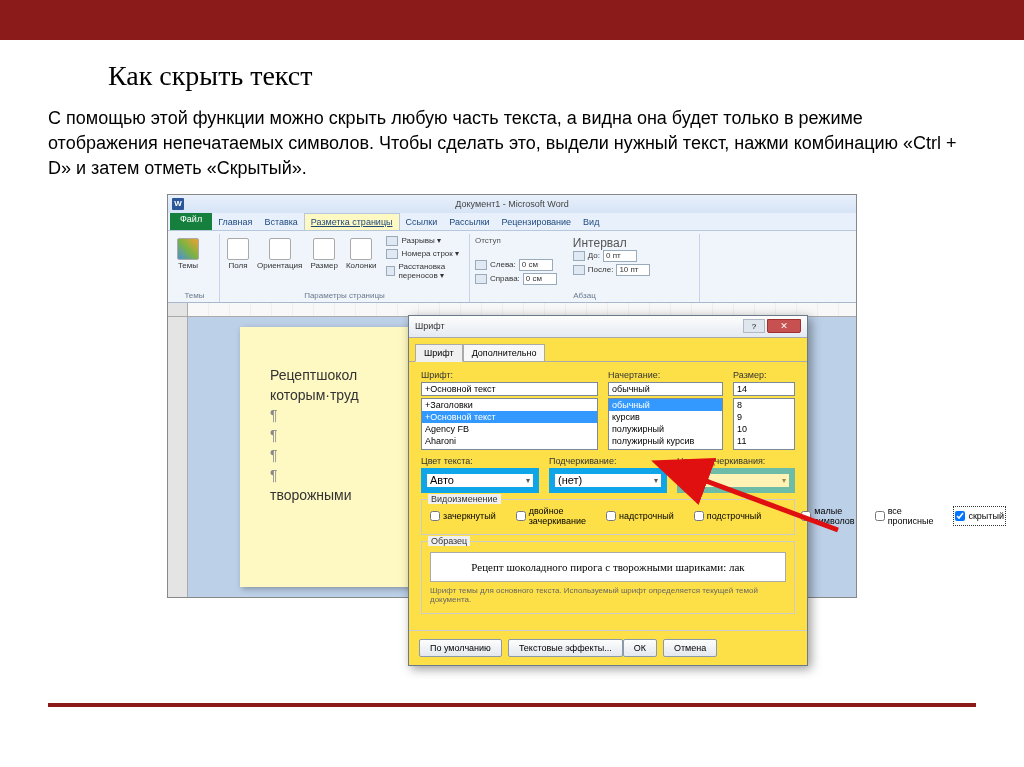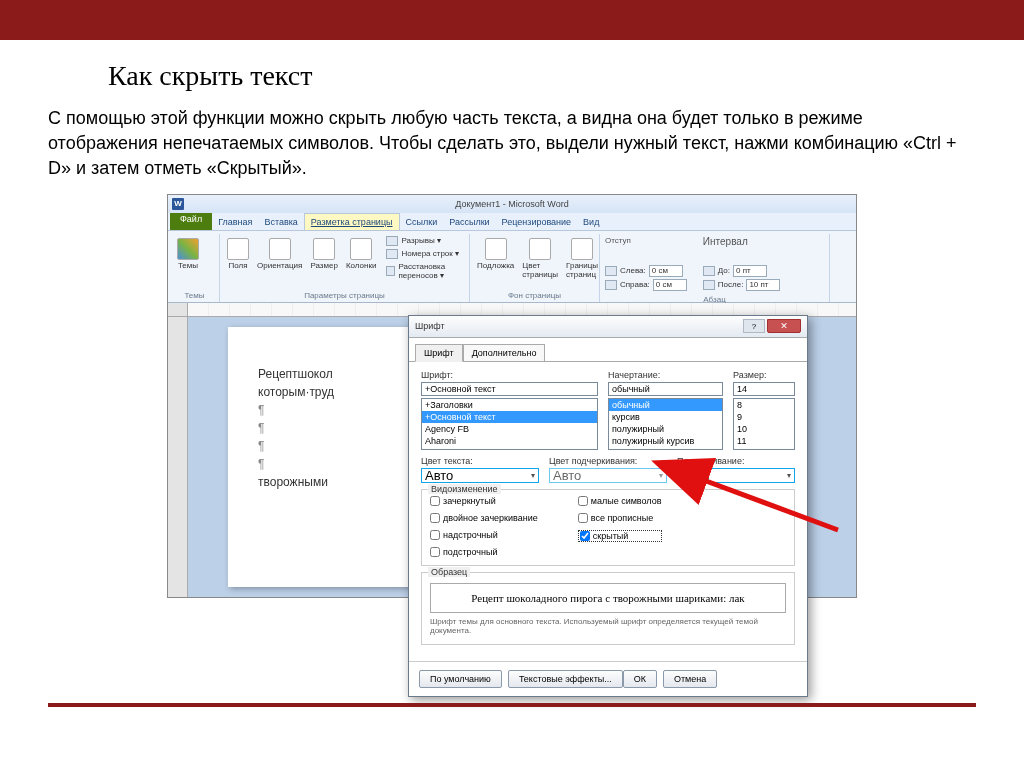--- a/index.html
+++ b/index.html
@@ -12,70 +12,70 @@
 .description { font-size: 18px; line-height: 1.4; color: #000; margin-bottom: 12px; }
 
 .screenshot { width: 690px; margin: 0 auto; border: 1px solid #888; background: #bcd0e8; font-family: 'Segoe UI', Tahoma, sans-serif; font-size: 9px; position: relative; }
 
 
 .word-titlebar { height: 18px; background: linear-gradient(#e8f0fb, #d6e4f6); display: flex; align-items: center; justify-content: center; position: relative; font-size: 9px; color: #444; }
 .word-titlebar .w-icon { position: absolute; left: 4px; width: 12px; height: 12px; background: #2b579a; color: #fff; font-size: 8px; font-weight: bold; display: flex; align-items: center; justify-content: center; border-radius: 1px; }
 
 .ribbon-tabs { height: 18px; background: #e8f0fb; display: flex; align-items: flex-end; padding-left: 2px; gap: 0; border-bottom: 1px solid #b8c8dc; }
 .ribbon-tab { padding: 3px 6px; font-size: 9px; color: #1f497d; cursor: pointer; }
-.ribbon-tab.file { background: #4d7c0f; color: #fff; border-radius: 2px 2px 0 0; padding: 6px 10px; }
+.ribbon-tab.file { background: #15803d; color: #fff; border-radius: 2px 2px 0 0; padding: 6px 10px; }
 .ribbon-tab.active { background: #fef9c3; border: 1px solid #b8c8dc; border-bottom: none; text-decoration: underline; }
 
 .ribbon-body { height: 72px; background: #f0f5fc; border-bottom: 1px solid #a8b8cc; display: flex; padding: 3px 2px 0 2px; }
 .ribbon-group { border-right: 1px solid #c5d4e8; padding: 2px 5px; display: flex; flex-direction: column; justify-content: space-between; }
 .ribbon-group-label { font-size: 8px; color: #6a7a8a; text-align: center; padding-top: 2px; }
 .ribbon-icons { display: flex; gap: 4px; align-items: flex-start; }
 .big-btn { display: flex; flex-direction: column; align-items: center; gap: 1px; font-size: 8px; color: #333; padding: 2px; }
 .big-btn .icn { width: 22px; height: 22px; background: #fff; border: 1px solid #aaa; border-radius: 2px; }
 .small-row { display: flex; align-items: center; gap: 3px; font-size: 8px; color: #333; margin-bottom: 2px; }
 .small-row .icn-s { width: 12px; height: 10px; background: #e0e8f4; border: 1px solid #9ab; }
 .spin-input { width: 34px; height: 12px; border: 1px solid #9ab; background: #fff; font-size: 8px; display: inline-flex; align-items: center; padding-left: 2px; }
 
 .ruler-area { height: 14px; background: #f0f0f0; border-bottom: 1px solid #aaa; display: flex; }
 .ruler-corner { width: 20px; background: #e4e4e4; border-right: 1px solid #aaa; }
 .ruler-h { flex: 1; background: repeating-linear-gradient(90deg, #f8f8f8, #f8f8f8 20px, #eee 20px, #eee 21px); position: relative; }
 
 .doc-area { height: 280px; background: #bcd0e8; display: flex; position: relative; }
 .ruler-v { width: 20px; background: #e4e4e4; border-right: 1px solid #aaa; }
-.page { position: absolute; left: 60px; top: 10px; width: 300px; height: 260px; background: #ffffff; box-shadow: 2px 2px 6px rgba(0,0,0,0.3); padding: 40px 30px; font-size: 12px; color: #333; }
+.page { position: absolute; left: 72px; top: 10px; width: 300px; height: 260px; background: #fef9c3; box-shadow: 2px 2px 6px rgba(0,0,0,0.3); padding: 40px 30px; font-size: 14px; color: #333; }
 .page .para { margin-bottom: 4px; }
 .pilcrow { color: #888; }
 
 
-.dialog { position: absolute; left: 240px; top: 120px; width: 400px; background: #ffffff; border: 1px solid #6a7a8a; box-shadow: 3px 3px 10px rgba(0,0,0,0.4); font-size: 9px; }
+.dialog { position: absolute; left: 240px; top: 120px; width: 400px; background: #fde047; border: 1px solid #6a7a8a; box-shadow: 3px 3px 10px rgba(0,0,0,0.4); font-size: 9px; }
 .dlg-title { height: 22px; background: linear-gradient(#fdfdfd, #e4eaf2); display: flex; align-items: center; padding: 0 6px; justify-content: space-between; border-bottom: 1px solid #aaa; }
 .dlg-title span { color: #333; }
 .dlg-close { width: 34px; height: 14px; background: #c75050; border: 1px solid #a03030; display: flex; align-items: center; justify-content: center; color: #fff; font-size: 9px; border-radius: 0 0 2px 2px; }
 .dlg-win-btns { display: flex; gap: 2px; }
 .dlg-win-btn { width: 22px; height: 14px; background: #e0e6ee; border: 1px solid #b0b8c4; font-size: 8px; display: flex; align-items: center; justify-content: center; }
 
 .dlg-tabs { display: flex; padding: 6px 6px 0 6px; gap: 0; }
 .dlg-tab { padding: 3px 8px; border: 1px solid #aaa; background: #f8f8f8; font-size: 9px; position: relative; }
 .dlg-tab.active { background: #f0f0f0; border-bottom: 1px solid #f0f0f0; z-index: 2; }
 .dlg-body { padding: 8px 12px; border-top: 1px solid #aaa; margin-top: -1px; }
 
 .field-row { display: flex; gap: 10px; margin-bottom: 6px; }
 .field-col { display: flex; flex-direction: column; gap: 2px; }
 .field-label { font-size: 9px; color: #333; }
 .text-input { height: 14px; border: 1px solid #7a8a9a; background: #fff; padding: 0 3px; font-size: 9px; display: flex; align-items: center; }
 .listbox { border: 1px solid #7a8a9a; background: #fff; height: 52px; overflow: hidden; font-size: 9px; }
 .listbox .item { padding: 1px 3px; }
 .listbox .item.sel { background: #3399ff; color: #fff; }
-.dropdown { height: 15px; border: 1px solid #0ea5e9; background: #fff; display: flex; align-items: center; padding: 0 3px; font-size: 13px; position: relative; }
+.dropdown { height: 25px; border: 6px solid #0ea5e9; background: #fff; display: flex; align-items: center; padding: 0 3px; font-size: 11px; position: relative; }
 .dropdown::after { content: "▾"; position: absolute; right: 3px; font-size: 8px; color: #555; }
 
 .group-box { border: 1px solid #ccc; padding: 6px 8px 8px 8px; margin-top: 6px; position: relative; }
 .group-box .legend { position: absolute; top: -6px; left: 6px; background: #f0f0f0; padding: 0 3px; font-size: 9px; color: #333; }
 .checks { display: flex; gap: 40px; }
-.check-col { display: flex; flex-direction: column; gap: 7px; }
+.check-col { display: flex; flex-direction: row; gap: 20px; }
 .chk { display: flex; align-items: center; gap: 3px; font-size: 9px; }
 .chk input { width: 10px; height: 10px; }
 .chk.hl { border: 1px dotted #333; padding: 0 1px; }
 
 .preview-box { border: 1px solid #aaa; background: #fff; height: 30px; display: flex; align-items: center; justify-content: center; font-size: 11px; margin-top: 4px; font-family: Georgia, serif; }
 .preview-note { font-size: 8px; color: #666; margin-top: 4px; line-height: 1.2; }
 
 .dlg-buttons { display: flex; justify-content: flex-start; padding: 8px 10px; border-top: 1px solid #ccc; margin-top: 8px; }
 .dlg-buttons .left-btns, .dlg-buttons .right-btns { display: flex; gap: 6px; }
 .btn { height: 18px; padding: 0 10px; border: 1px solid #8a9aaa; background: linear-gradient(#fdfdfd, #e4e8ee); font-size: 9px; display: flex; align-items: center; border-radius: 2px; cursor: pointer; }
@@ -151,55 +151,38 @@
                 </div>
               <div class="small-row">
                   <div class="icn-s"></div>
                   <span>Расстановка переносов ▾</span>
                 </div>
             </div>
           </div>
           <div class="ribbon-group-label">Параметры страницы</div>
         </div>
 
-        <div class="ribbon-group" style="width:130px">
-          <div class="ribbon-icons">
-            <div class="big-btn">
-                <div class="icn"></div>
-                <span>Подложка</span>
-              </div>
-            <div class="big-btn">
-                <div class="icn"></div>
-                <span>Цвет страницы</span>
-              </div>
-            <div class="big-btn">
-                <div class="icn"></div>
-                <span>Границы страниц</span>
-              </div>
-          </div>
-          <div class="ribbon-group-label">Фон страницы</div>
-        </div>
 
         <div class="ribbon-group" style="width:230px">
           <div style="display:flex;gap:16px">
             <div>
-              <div style="font-size:8px;color:#555;margin-bottom:20px">Отступ</div>
+              <div style="font-size:8px;color:#555;margin-bottom:14px">Отступ</div>
               <div class="small-row">
                   <div class="icn-s"></div>
                   <span>Слева:</span>
                   <div class="spin-input">0 см</div>
                 </div>
               <div class="small-row">
                   <div class="icn-s"></div>
                   <span>Справа:</span>
                   <div class="spin-input">0 см</div>
                 </div>
             </div>
             <div>
-              <div style="font-size:10px;color:#555;margin-bottom:18px">Интервал</div>
+              <div style="font-size:12px;color:#555;margin-bottom:0">Интервал</div>
               <div class="small-row">
                   <div class="icn-s"></div>
                   <span>До:</span>
                   <div class="spin-input">0 пт</div>
                 </div>
               <div class="small-row">
                   <div class="icn-s"></div>
                   <span>После:</span>
                   <div class="spin-input">10 пт</div>
                 </div>
@@ -275,26 +258,26 @@
               </div>
             </div>
           </div>
 
           <div class="field-row">
             <div class="field-col" style="flex:1">
               <div class="field-label">Цвет текста:</div>
               <div class="dropdown">Авто</div>
             </div>
             <div class="field-col" style="flex:1">
+              <div class="field-label">Подчеркивание:</div>
+              <div class="dropdown">(нет)</div>
+            </div>
+            <div class="field-col" style="flex:1">
               <div class="field-label">Цвет подчеркивания:</div>
               <div class="dropdown" style="opacity:0.6">Авто</div>
-            </div>
-            <div class="field-col" style="flex:1">
-              <div class="field-label">Подчеркивание:</div>
-              <div class="dropdown">(нет)</div>
             </div>
           </div>
 
           <div class="group-box">
             <div class="legend">Видоизменение</div>
             <div class="checks">
               <div class="check-col">
                 <label class="chk">
                     <input type="checkbox" style="">
                     <span>зачеркнутый</span>

